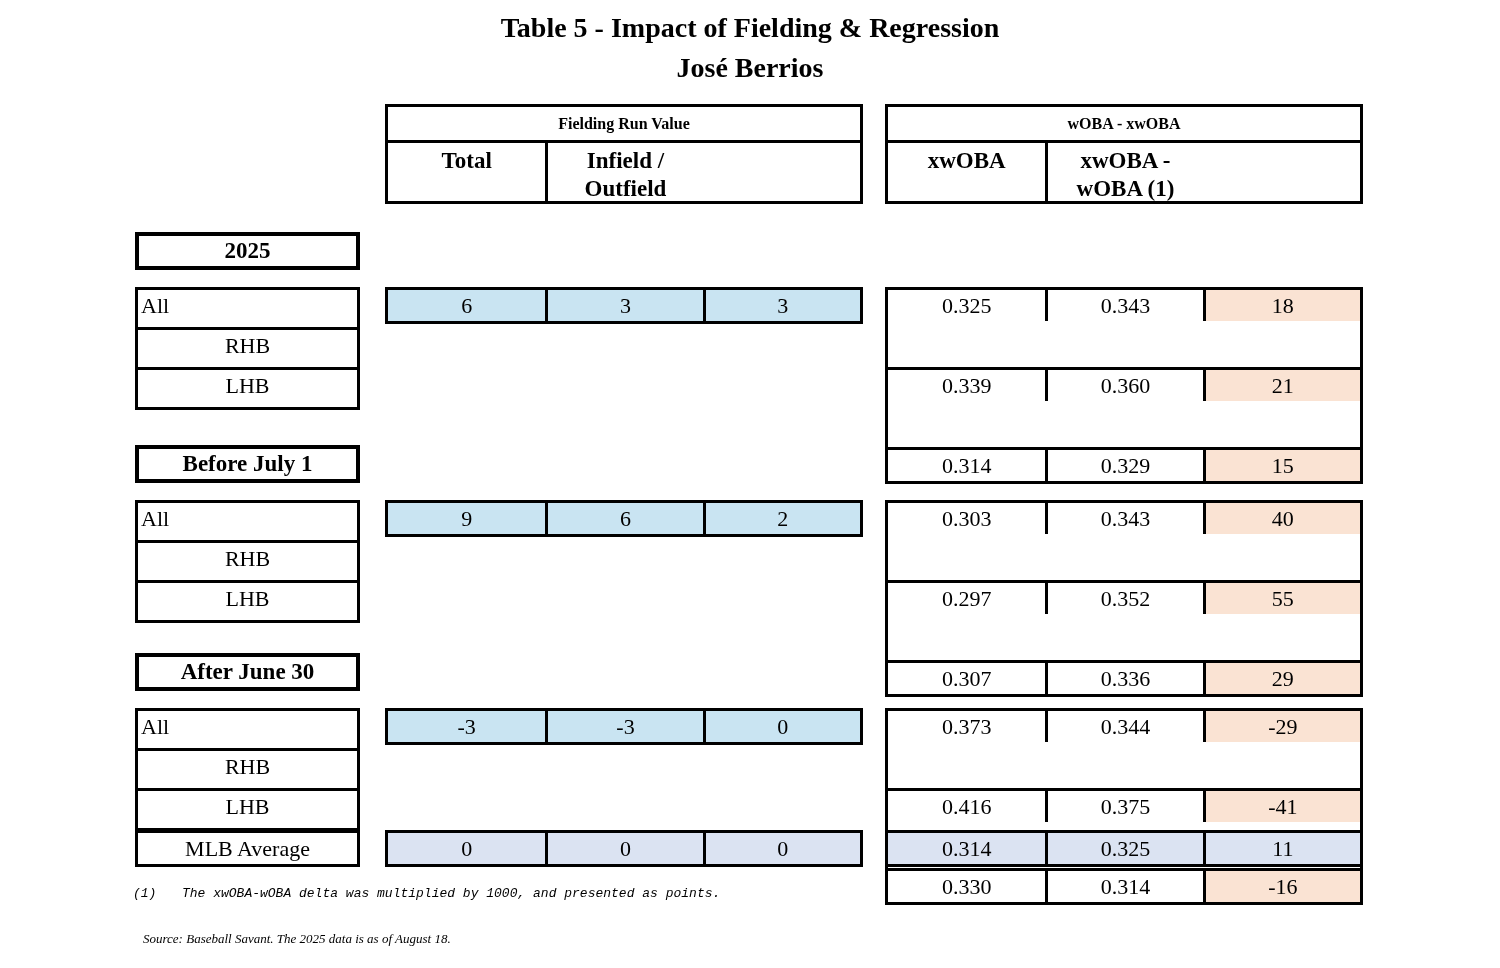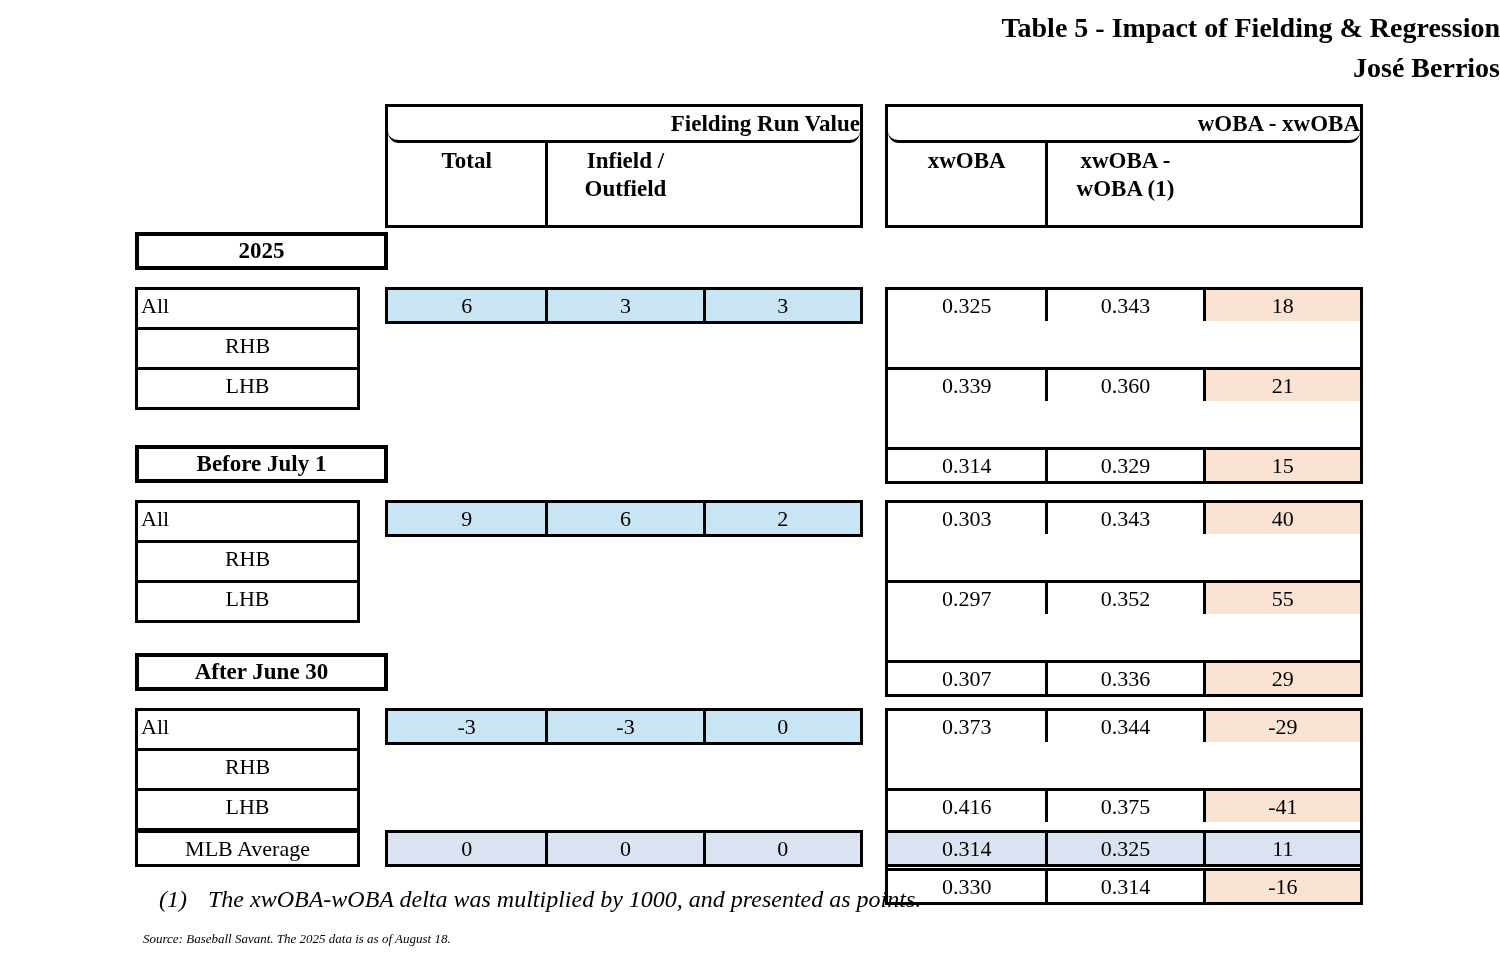--- a/index.html
+++ b/index.html
@@ -7,34 +7,34 @@
     --peach:#fae3d3;
     --lav:#dbe3f2;
     --line:#000;
   }
   html,body{margin:0;padding:0;background:#fff;}
   #canvas{
     position:relative;width:1500px;height:968px;background:#fff;
     font-family:"Liberation Serif","DejaVu Serif",serif;color:#000;overflow:hidden;
   }
   
-  .t1,.t2{position:absolute;left:0;width:100%;text-align:right;font-weight:bold;font-size:28px;line-height:34px;}
+  .t1,.t2{position:absolute;left:0;width:100%;text-align:center;font-weight:bold;font-size:28px;line-height:34px;}
   .t1{top:11px;}
   .t2{top:51px;}
   
   .header{position:absolute;top:104px;width:478px;border:3px solid var(--line);box-sizing:border-box;background:#fff;}
   .header.fielding{left:385px;}
   .header.woba{left:885px;}
-  .group-h{height:33px;line-height:33px;text-align:right;font-weight:bold;font-size:23px;border-bottom:3px solid var(--line);border-radius:11px;}
-  .cols{display:grid;grid-template-columns:1fr 1fr 1fr;height:82px;}
+  .group-h{height:33px;line-height:33px;text-align:center;font-weight:bold;font-size:16px;border-bottom:3px solid var(--line);}
+  .cols{display:grid;grid-template-columns:1fr 1fr 1fr;height:58px;}
   .col-h{text-align:center;font-weight:bold;font-size:23px;line-height:28px;padding:4px 12px 0;box-sizing:border-box;}
   .col-h + .col-h{border-left:3px solid var(--line);}
   
   .section-label{
-    position:absolute;left:135px;width:253px;height:38px;border:4px solid var(--line);
+    position:absolute;left:135px;width:225px;height:38px;border:4px solid var(--line);
     box-sizing:border-box;text-align:center;font-weight:bold;font-size:23px;line-height:30px;background:#fff;
   }
   
   .labels-box{position:absolute;left:135px;width:225px;border:3px solid var(--line);box-sizing:border-box;background:#fff;}
   .lrow{height:37px;line-height:31px;text-align:center;font-size:22px;}
   .lrow + .lrow{border-top:3px solid var(--line);}
   .lrow.left{text-align:left;padding-left:3px;}
   
   .strip{
     position:absolute;width:478px;height:37px;border:3px solid var(--line);
@@ -48,21 +48,21 @@
   .woba-grid{position:absolute;left:885px;width:478px;border:3px solid var(--line);box-sizing:border-box;background:#fff;}
   .wrow{display:grid;grid-template-columns:1fr 1fr 1fr;height:31px;}
   .wrow + .wrow{border-top:3px solid var(--line);margin-top:46px;}
   .wrow .cell{line-height:31px;text-align:center;font-size:22px;}
   .wrow .cell + .cell{border-left:3px solid var(--line);}
   
   .bg-blue{background:var(--blue);}
   .bg-peach{background:var(--peach);}
   .bg-lav{background:var(--lav);}
   
-  .note{position:absolute;left:159px;top:886px;font-style:italic;font-size:24px;}
+  .note{position:absolute;left:133px;top:886px;font-style:italic;font-size:13px;font-family:Liberation Mono, monospace;}
   .note .marker{display:inline-block;width:49px;}
   .source{position:absolute;left:143px;top:931px;font-style:italic;font-size:13px;}
 </style>
 </head>
 <body>
 
 <div id="canvas">
 
   <div class="t1">Table 5 - Impact of Fielding &amp; Regression</div>
   <div class="t2">José Berrios</div>

